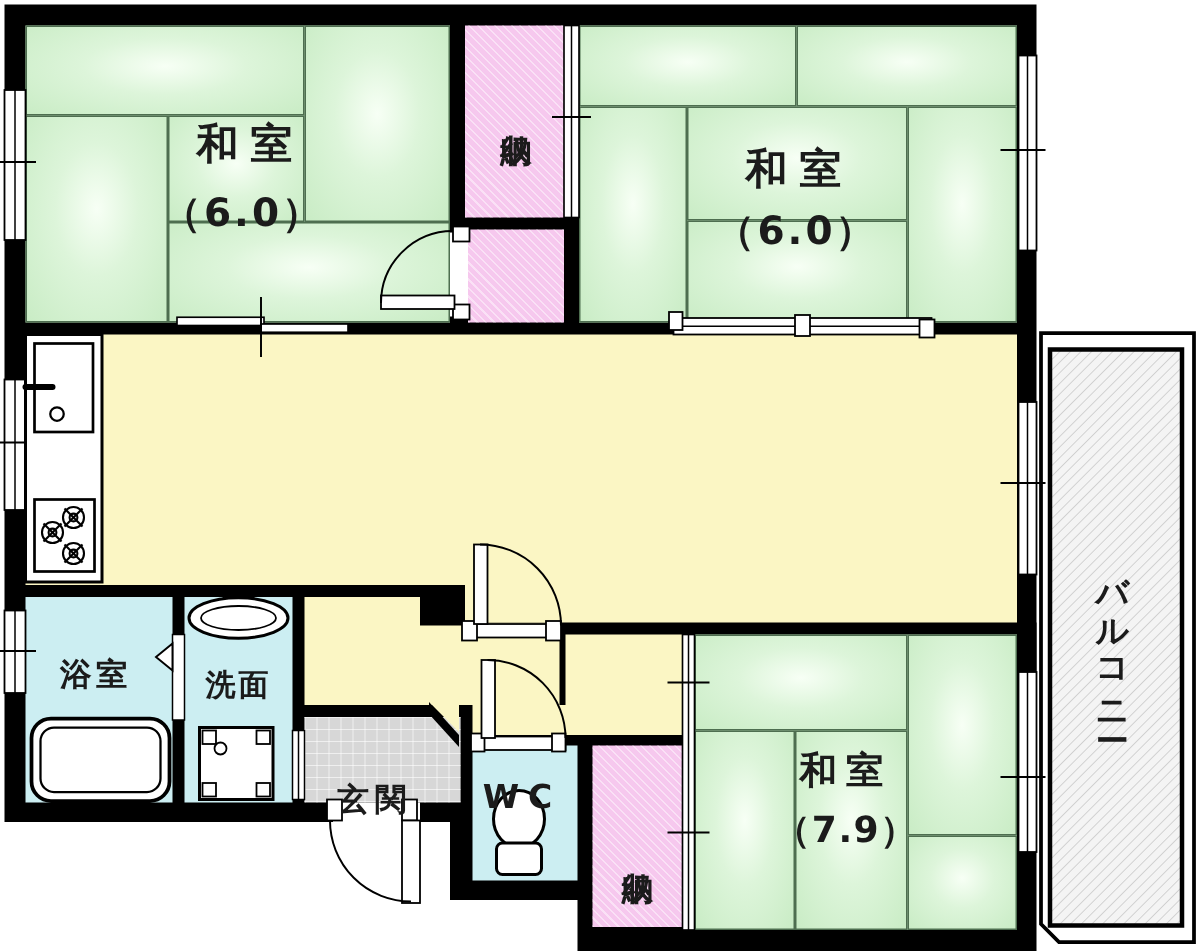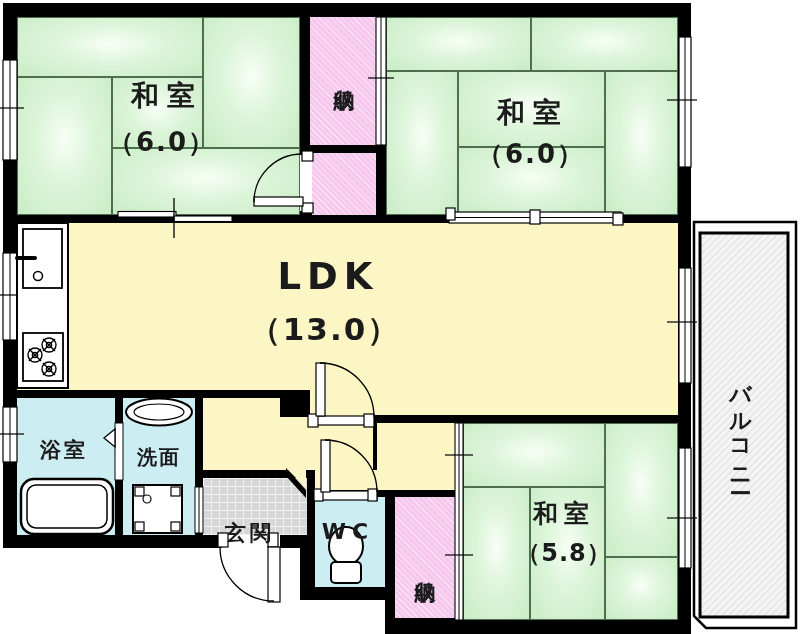--- a/index.html
+++ b/index.html
@@ -241,25 +241,23 @@
       <rect x="331" y="562" width="30" height="21" rx="4" fill="#fff" stroke="#000" stroke-width="2"></rect>
     </g>
   </svg>
 
   <div class="lbl" style="left:167px;top:96px;font-size:28px;letter-spacing:8px;">和室</div>
   <div class="lbl" style="left:162px;top:143px;font-size:26px;letter-spacing:2px;">（6.0）</div>
 
   <div class="lbl" style="left:533px;top:113px;font-size:28px;letter-spacing:8px;">和室</div>
   <div class="lbl" style="left:531px;top:155px;font-size:26px;letter-spacing:2px;">（6.0）</div>
 
-  <div class="lbl" style="left:328px;top:277px;font-size:37px;letter-spacing:6px;">LDK</div>
-  <div class="lbl" style="left:325px;top:329px;font-size:31px;letter-spacing:2px;">（13.0）</div>
 
   <div class="lbl" style="left:564px;top:514px;font-size:25px;letter-spacing:6px;">和室</div>
-  <div class="lbl" style="left:564px;top:554px;font-size:24px;letter-spacing:1px;">（5.8）</div>
+  <div class="lbl" style="left:564px;top:554px;font-size:24px;letter-spacing:1px;">（7.9）</div>
 
   <div class="lbl vert" style="left:344px;top:73px;font-size:21px;">収納</div>
   <div class="lbl vert" style="left:425px;top:565px;font-size:21px;">収納</div>
   <div class="lbl vert" style="left:741px;top:427px;font-size:22px;letter-spacing:3px;">バルコニー</div>
 
   <div class="lbl" style="left:64px;top:450px;font-size:21px;letter-spacing:3px;">浴室</div>
   <div class="lbl" style="left:159px;top:457px;font-size:20px;letter-spacing:2px;text-align:right;">洗面</div>
   <div class="lbl" style="left:250px;top:509px;font-size:21px;letter-spacing:4px;margin-top:24px;">玄関</div>
   <div class="lbl" style="left:348px;top:532px;font-size:22px;letter-spacing:6px;">WC</div>
 

